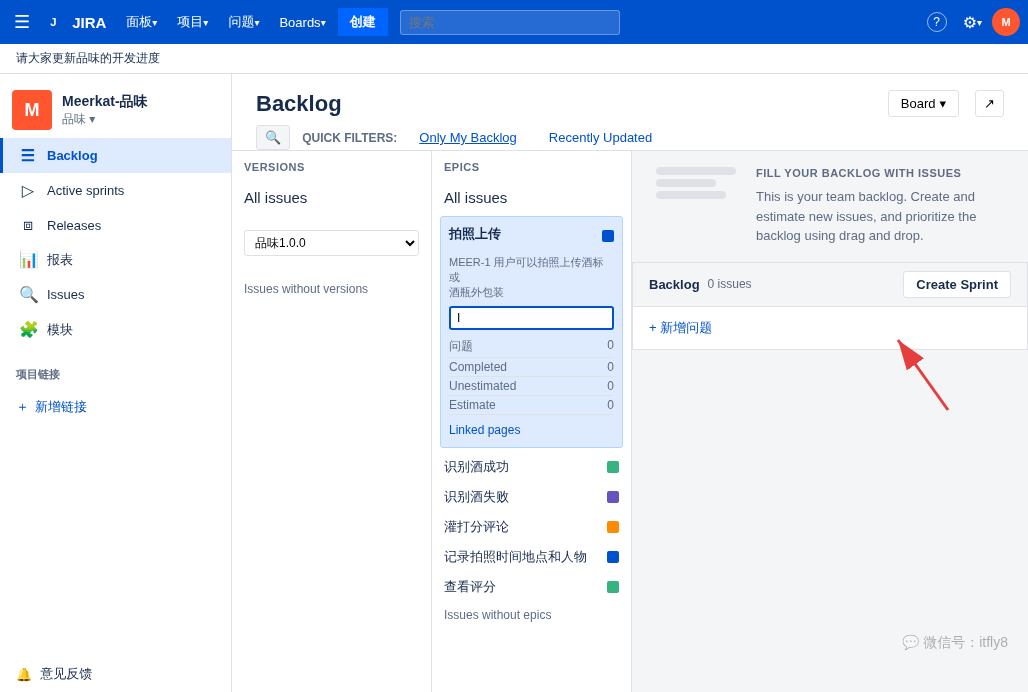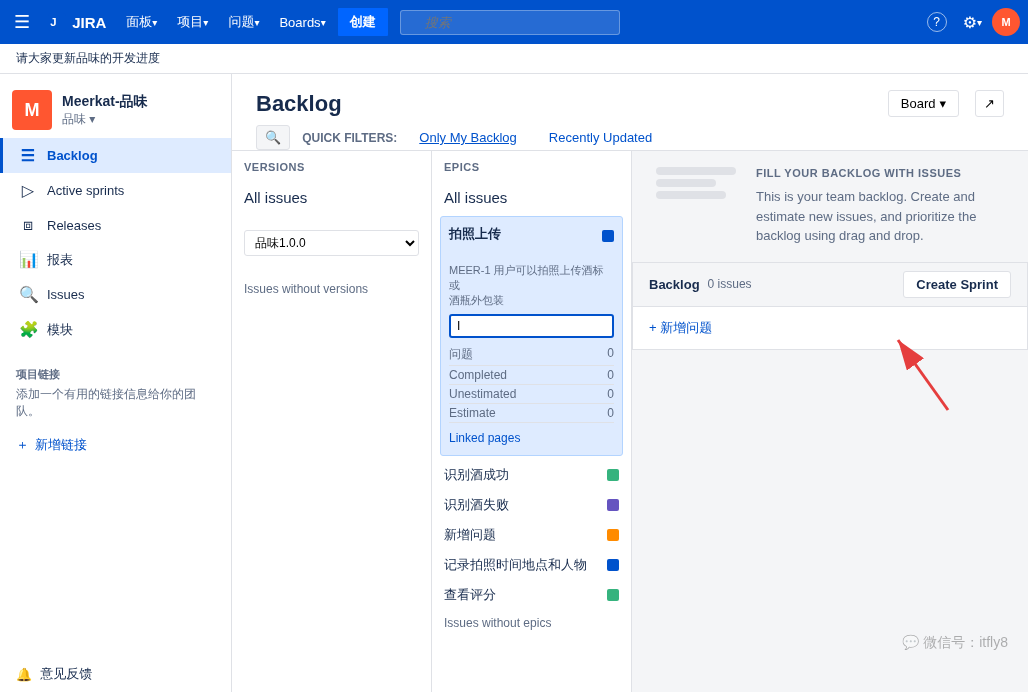--- a/index.html
+++ b/index.html
@@ -19,21 +19,21 @@
       display: flex; align-items: center; gap: 0;
       padding: 0 8px; height: 44px; cursor: pointer; font-size: 13px; color: #fff;
     }
     .nav-logo { font-size: 18px; font-weight: bold; color: #fff; padding: 0 8px; display: flex; align-items: center; gap: 6px; }
     .nav-create-btn {
       background: #0065ff; color: #fff; border: none; padding: 5px 12px; border-radius: 1px; cursor: pointer; font-size: 13px; font-weight: bold;
     }
     .nav-search {
       flex: 1; max-width: 220px; margin-left: 8px;
       background: rgba(255,255,255,0.15); border: 1px solid rgba(255,255,255,0.3);
-      border-radius: 3px; padding: 4px 24px; color: #fff; font-size: 13px; font-style: italic;
+      border-radius: 3px; padding: 4px 8px; color: #fff; font-size: 13px;
     }
     .nav-right { margin-left: auto; display: flex; align-items: center; gap: 4px; }
     .nav-icon-btn { color: #fff; background: transparent; border: none; cursor: pointer; padding: 0 6px; font-size: 16px; height: 44px; display: flex; align-items: center; }
     .avatar-circle { width: 28px; height: 28px; background: #ff5630; border-radius: 50%; display: flex; align-items: center; justify-content: center; color: #fff; font-size: 11px; font-weight: bold; }
 
     
     .announcement {
       background: #fff; border-bottom: 1px solid #dfe1e6;
       padding: 6px 16px; font-size: 12px; color: #172b4d;
     }
@@ -236,21 +236,20 @@
         <span>Issues</span>
       </li>
       <li>
         <span class="icon">🧩</span>
         <span>模块</span>
       </li>
     </ul>
 
     <div class="sidebar-link-section" style="margin-top: 12px;">
       <div class="title">项目链接</div>
-      <div class="desc">添加一个有用的链接信息给你的团队。</div>
     </div>
     <div class="sidebar-add-link">
       <span>＋</span>
       <span>新增链接</span>
     </div>
 
     <div class="sidebar-feedback" style="margin-top: auto; padding-bottom: 12px;">
       <span>🔔</span>
       <span>意见反馈</span>
     </div>
@@ -286,21 +285,21 @@
           <option>品味1.0.0</option>
         </select>
         <div class="issues-without">Issues without versions</div>
       </div>
 
       <div class="epics-panel">
         <div class="panel-header">EPICS</div>
         <div class="panel-item">All issues</div>
 
         <div class="epic-detail">
-          <div style="display:flex; justify-content:space-between; align-items:center; margin-bottom:16px;">
+          <div style="display:flex; justify-content:space-between; align-items:center; margin-bottom:8px;">
             <span class="epic-title">拍照上传</span>
             <div style="width:12px; height:12px; background:#0052cc; border-radius:2px; flex-shrink:0;"></div>
           </div>
           <div class="epic-desc" style="font-size:11px; color:#5e6c84; margin-bottom:6px;">MEER-1 用户可以拍照上传酒标或<br>酒瓶外包装</div>
           <input class="epic-input" value="I" style="">
           
           <div class="epic-stat-row">
             <span>问题</span>
             <span>0</span>
           </div>
@@ -324,21 +323,21 @@
 
         <div class="epic-list-item">
           <span class="epic-name">识别酒成功</span>
           <div class="epic-color" style="background:#36b37e;"></div>
         </div>
         <div class="epic-list-item">
           <span class="epic-name">识别酒失败</span>
           <div class="epic-color" style="background:#6554c0;"></div>
         </div>
         <div class="epic-list-item">
-          <span class="epic-name">新增问题</span>
+          <span class="epic-name">灌打分评论</span>
           <div class="epic-color" style="background:#ff8b00;"></div>
         </div>
         <div class="epic-list-item">
           <span class="epic-name">记录拍照时间地点和人物</span>
           <div class="epic-color" style="background:#0052cc;"></div>
         </div>
         <div class="epic-list-item">
           <span class="epic-name">查看评分</span>
           <div class="epic-color" style="background:#36b37e;"></div>
         </div>

